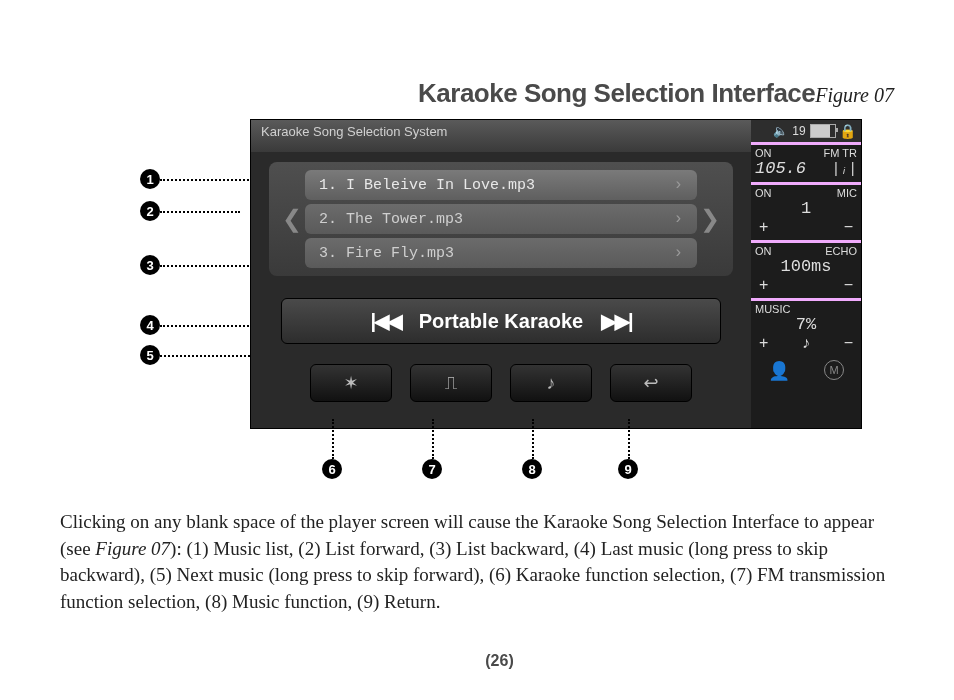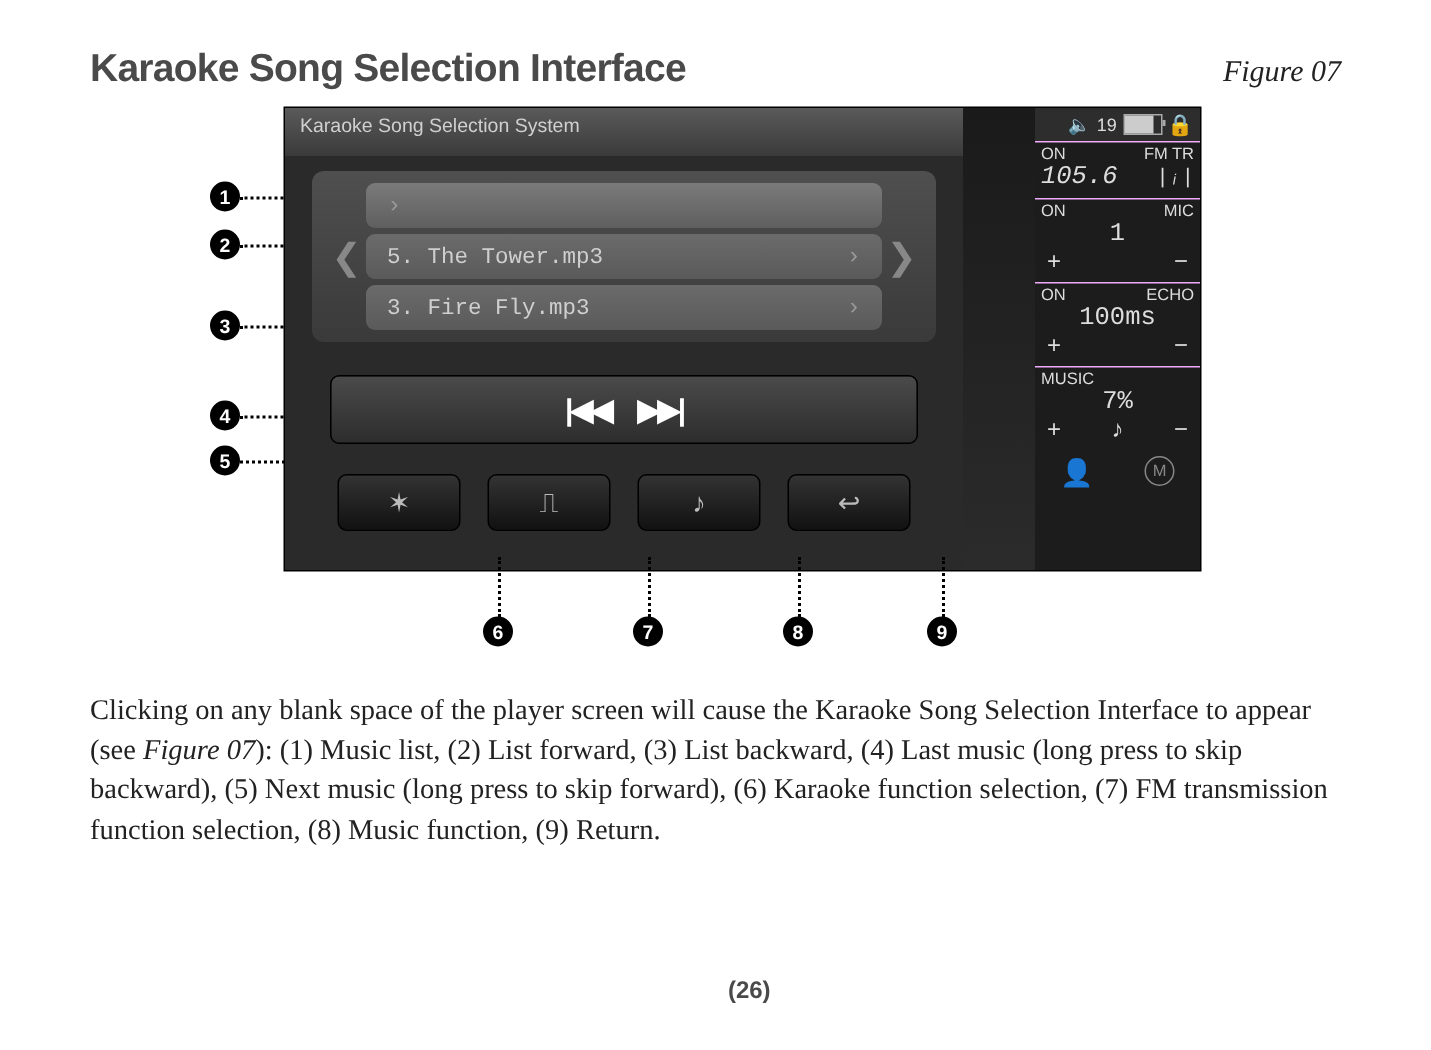--- a/index.html
+++ b/index.html
@@ -11,23 +11,24 @@
     background: #fff;
     position: relative;
     color: #222;
   }
   .page {
     padding: 30px 60px 0 60px;
     box-sizing: border-box;
   }
   .header-row {
     display: flex;
-    justify-content: space-between;
+    justify-content: flex-end;
     align-items: baseline;
     margin-bottom: 10px;
+    margin-top: 48px;
   }
   .heading {
     font-family: Arial, Helvetica, sans-serif;
     font-weight: 800;
     font-size: 26px;
     color: #4a4a4a;
     letter-spacing: -0.5px;
   }
   .fig-label {
     font-style: italic;
@@ -35,26 +36,25 @@
     color: #222;
   }
   .figure-wrap {
     position: relative;
     width: 760px;
     margin: 10px 0 0 70px;
   }
   .device {
     width: 610px;
     height: 308px;
-    margin-left: 59px;
+    margin-left: 120px;
     background: linear-gradient(#1a1a1a,#2b2b2b);
     border: 1px solid #000;
     display: flex;
     position: relative;
-    gap: 48px;
   }
   .main-area {
     flex: 1;
     display: flex;
     flex-direction: column;
     background: #2a2a2a;
     position: relative;
   }
   .title-strip {
     height: 24px;
@@ -143,21 +143,21 @@
     color:#ddd;
     font-size:12px;
   }
   .battery {
     width:24px;height:12px;border:1px solid #aaa;position:relative;
   }
   .battery:after{content:"";position:absolute;right:-3px;top:3px;width:2px;height:4px;background:#aaa;}
   .battery i{display:block;height:100%;width:80%;background:#ccc;}
   .lock{font-size:14px;}
   .panel-block {
-    border-top:1px solid #f0abfc;
+    border-top:3px solid #f0abfc;
     padding:2px 4px 4px 4px;
     color:#ddd;
     font-size:13px;
   }
   .panel-row { display:flex; justify-content:space-between; font-size:11px; }
   .panel-big { font-size:17px; text-align:center; font-family:"Courier New",monospace; }
   .pm-row { display:flex; justify-content:space-between; font-size:16px; padding:0 4px;}
   .panel-foot { display:flex; justify-content:space-around; padding:4px 0; color:#888; font-size:18px;}
   .co {
     width:20px;height:20px;border-radius:50%;
@@ -224,38 +224,40 @@
     <div class="device">
       <div class="main-area">
         <div class="title-strip">Karaoke Song Selection System</div>
 
         <div class="list-box">
           <div class="arrow-col">
             <span>❮</span>
           </div>
           <div class="list-inner">
             <div class="song-row selected">
+              <span>1. I Beleive In Love.mp3</span>
               <span class="chev">›</span>
             </div>
             <div class="song-row">
-              <span>5. The Tower.mp3</span>
+              <span>2. The Tower.mp3</span>
               <span class="chev">›</span>
             </div>
             <div class="song-row">
               <span>3. Fire Fly.mp3</span>
               <span class="chev">›</span>
             </div>
           </div>
           <div class="arrow-col">
             <span>❯</span>
           </div>
         </div>
 
         <div class="transport-bar">
           <span class="icon">|◀◀</span>
+          <span>Portable Karaoke</span>
           <span class="icon">▶▶|</span>
         </div>
 
         <div class="bottom-buttons">
           <div class="bbtn">
               <span>✶</span>
             </div>
           <div class="bbtn">
               <span>⎍</span>
             </div>

